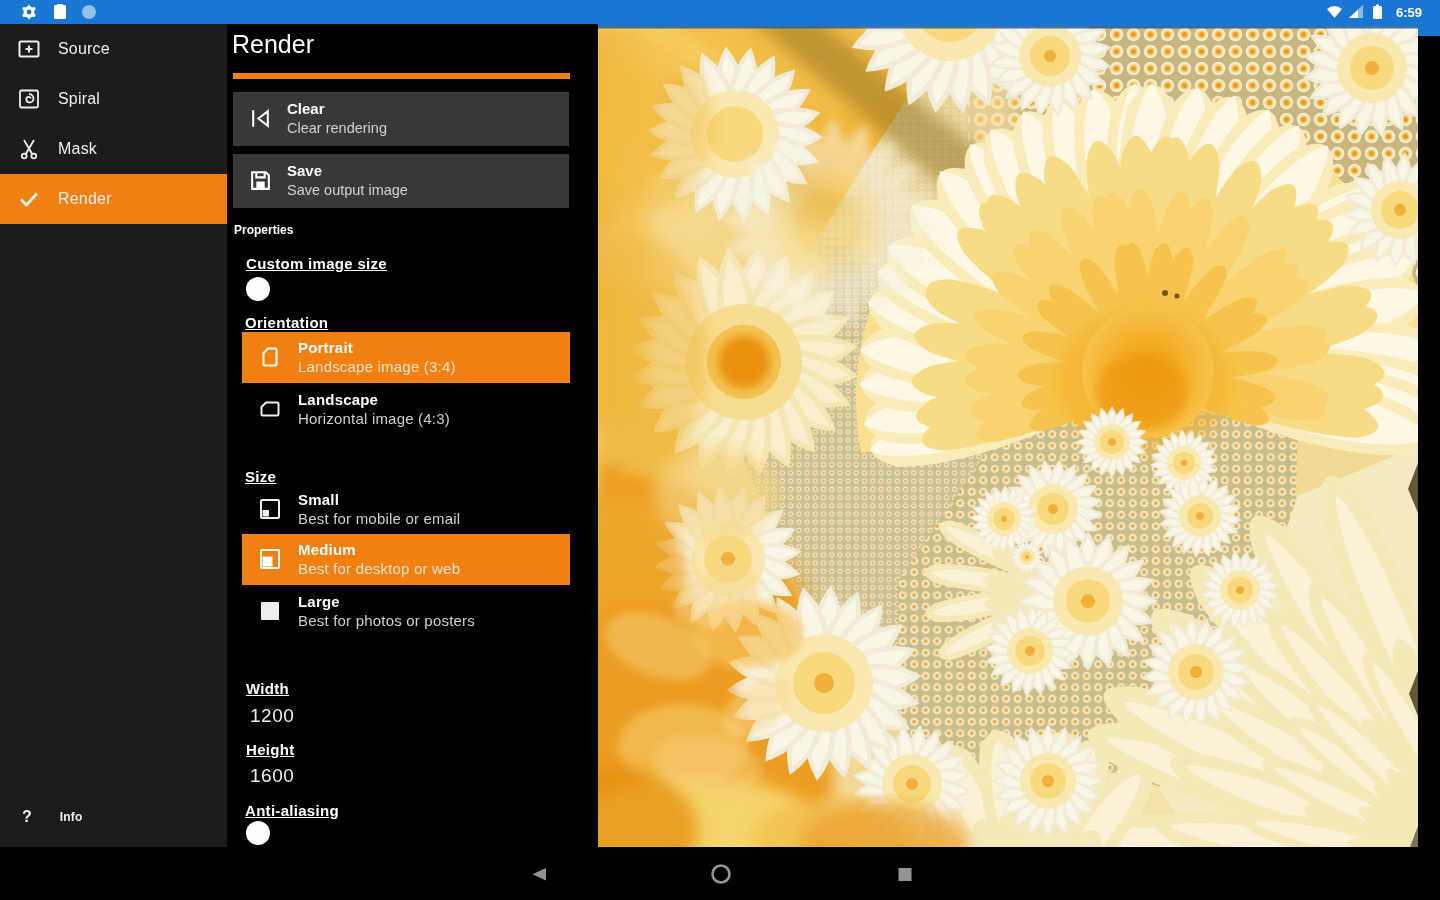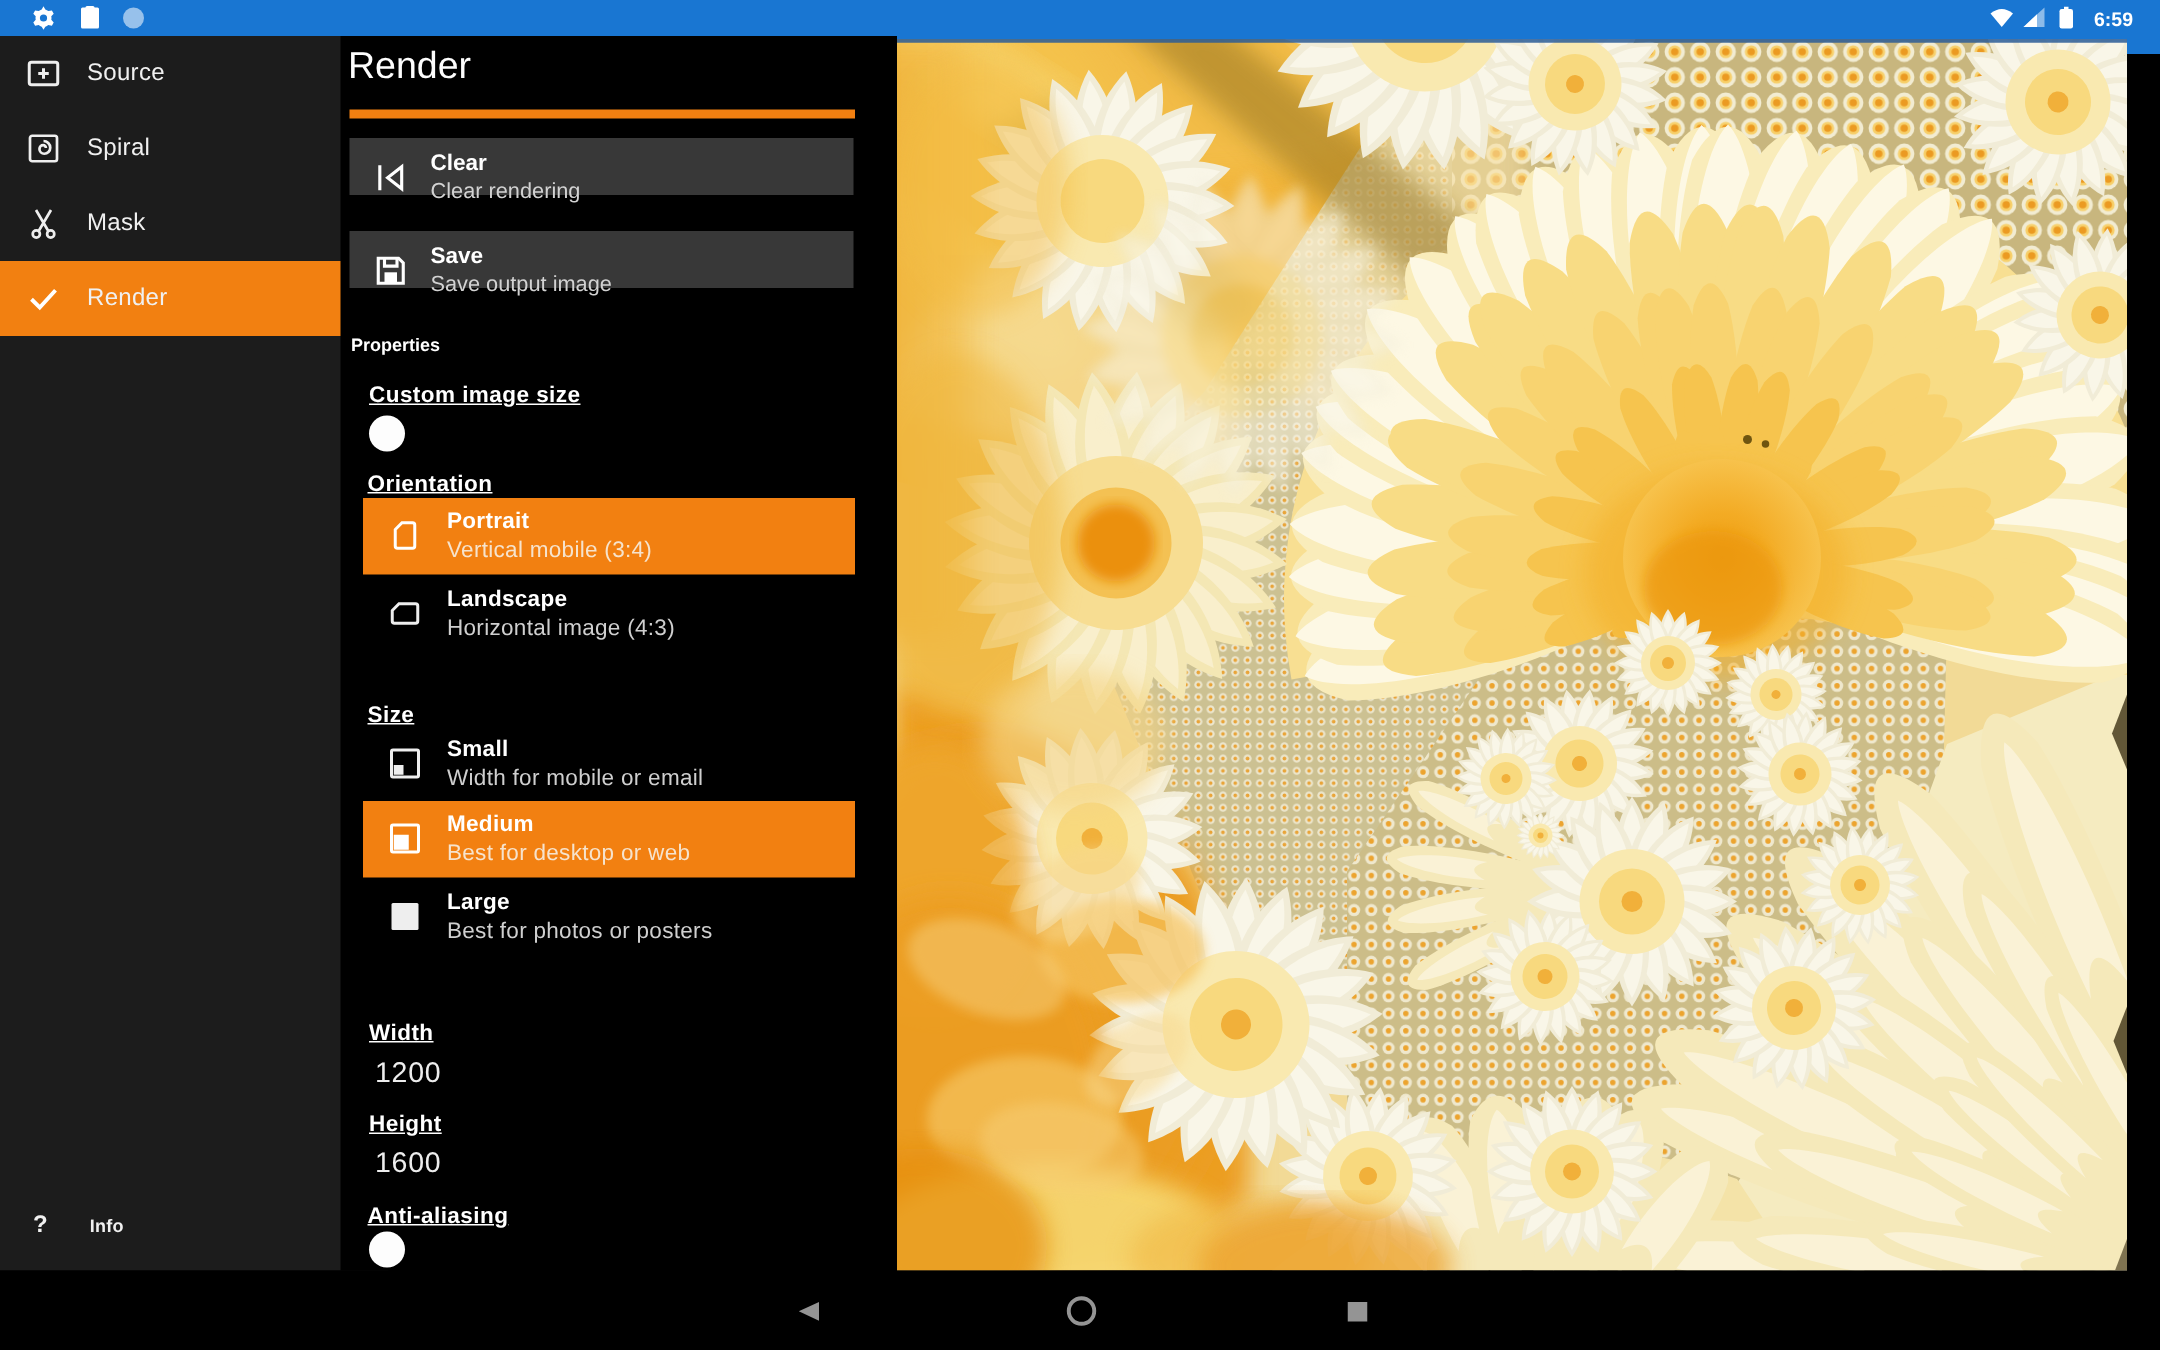--- a/index.html
+++ b/index.html
@@ -5,21 +5,21 @@
   font-family:"Liberation Sans", sans-serif; position:relative; }
 .sb { position:absolute; left:0; top:0; width:1440px; height:36px; background:#1976d2; }
 .sidebar { position:absolute; left:0; top:24px; width:259px; height:823px; background:#1c1c1c; }
 .item { height:50px; display:flex; align-items:center; color:#f0f0f0; font-size:16px; }
 .item .ic { width:24px; height:24px; margin-left:17px; }
 .item .lb { margin-left:17px; letter-spacing:0.2px; }
 .item.sel { background:#f28011; }
 .panel { position:absolute; left:227px; top:24px; width:371px; height:823px; background:#000; color:#fff; }
 .ptitle { position:absolute; left:5px; top:6px; font-size:25px; color:#fdfdfd; }
 .rule { position:absolute; left:6px; top:49px; width:337px; height:6px; background:#f28011; }
-.btn { position:absolute; left:6px; width:336px; height:38px; background:#383838; }
+.btn { position:absolute; left:6px; width:336px; height:54px; background:#383838; }
 .btn .bic { position:absolute; left:15px; top:14px; width:25px; height:25px; }
 .btn .bt { position:absolute; left:54px; top:8px; font-size:15px; font-weight:bold; color:#fff; }
 .btn .bs { position:absolute; left:54px; top:28px; font-size:14.5px; color:#d2d2d2; }
 .phead { position:absolute; left:7px; top:199px; font-size:12px; font-weight:bold; }
 .lab { position:absolute; font-size:15px; font-weight:bold; color:#fff; letter-spacing:0.3px;text-decoration:underline; }
 .tgl { position:absolute; width:24px; height:24px; border-radius:50%; background:#fdfdfd; }
 .opt { position:absolute; left:15px; width:328px; height:51px;text-align:center; }
 .opt.sel { background:#f28011; }
 .opt .oic { position:absolute; left:16px; top:13px; width:24px; height:24px; }
 .opt .ot { position:absolute; left:56px; top:7px; font-size:15px; font-weight:bold; color:#fff; letter-spacing:0.2px; }
@@ -117,39 +117,39 @@
  </div>
  <div class="phead">Properties</div>
  <div class="lab" style="left:19px; top:231px;">Custom image size</div>
  <div class="tgl" style="left:19px; top:253px;"></div>
  <div class="lab" style="left:18px; top:290px;">Orientation</div>
  <div class="opt sel" style="top:308px;">
    <svg class="oic" viewBox="0 0 24 24">
         <path d="M10 3.5 h7 a1.5 1.5 0 0 1 1.5 1.5 v14 a1.5 1.5 0 0 1 -1.5 1.5 h-10 a1.5 1.5 0 0 1 -1.5 -1.5 v-11 Z" fill="none" stroke="#fff" stroke-width="2"></path>
       </svg>
    <div class="ot">Portrait</div>
-      <div class="os">Vertical mobile (3:4)</div>
+      <div class="os">Landscape image (3:4)</div>
  </div>
  <div class="opt" style="top:360px;">
    <svg class="oic" viewBox="0 0 24 24">
         <path d="M3.5 10 v7 a1.5 1.5 0 0 0 1.5 1.5 h14 a1.5 1.5 0 0 0 1.5 -1.5 v-10 a1.5 1.5 0 0 0 -1.5 -1.5 h-11 Z" fill="none" stroke="#eee" stroke-width="2"></path>
       </svg>
    <div class="ot">Landscape</div>
       <div class="os">Horizontal image (4:3)</div>
  </div>
  <div class="lab" style="left:18px; top:444px;">Size</div>
  <div class="opt" style="top:460px;">
    <svg class="oic" viewBox="0 0 24 24">
         <g>
           <rect x="3" y="3" width="18" height="18" rx="1" fill="none" stroke="#eee" stroke-width="2"></rect>
           <rect x="4.5" y="13" width="6.5" height="6.5" fill="#eee"></rect>
         </g>
       </svg>
    <div class="ot">Small</div>
-      <div class="os">Width for mobile or email</div>
+      <div class="os">Best for mobile or email</div>
  </div>
  <div class="opt sel" style="top:510px;">
    <svg class="oic" viewBox="0 0 24 24">
         <g>
           <rect x="3" y="3" width="18" height="18" rx="1" fill="none" stroke="#fff" stroke-width="2"></rect>
           <rect x="4.5" y="9.5" width="10" height="10" fill="#fff"></rect>
         </g>
       </svg>
    <div class="ot">Medium</div>
       <div class="os">Best for desktop or web</div>

